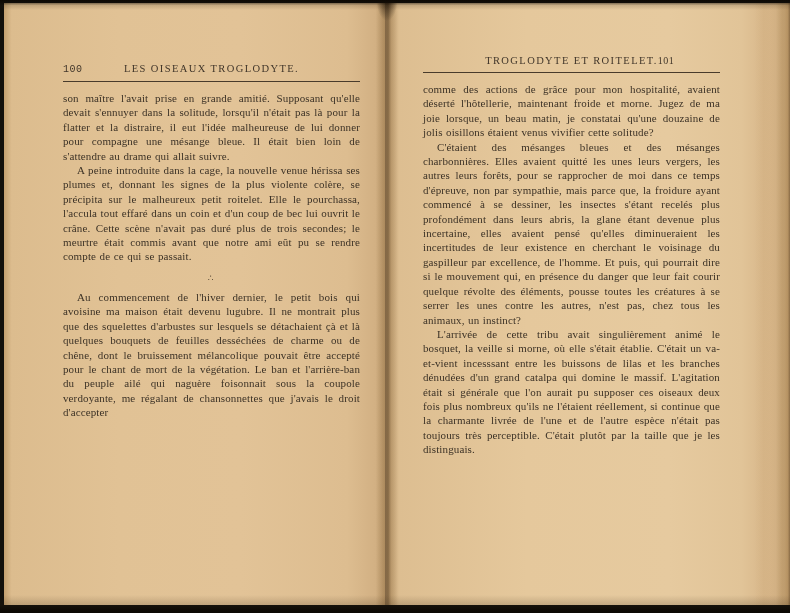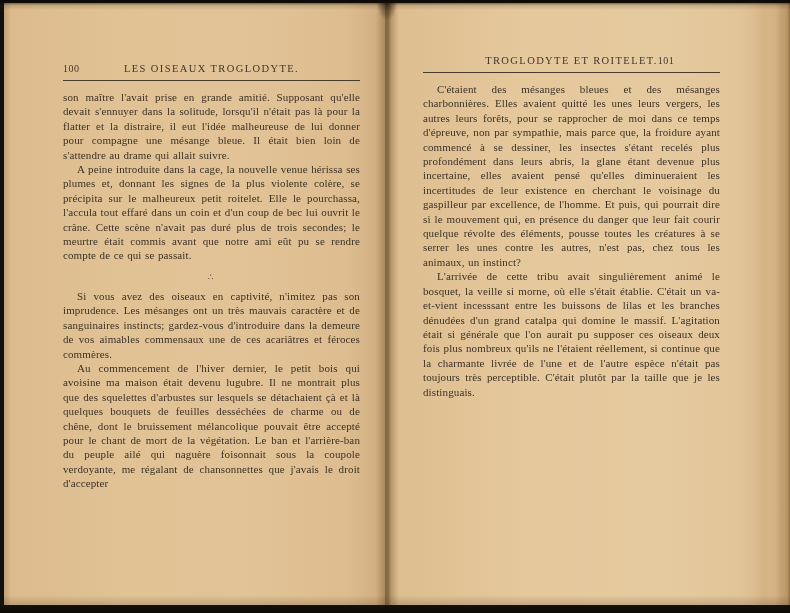--- a/index.html
+++ b/index.html
@@ -42,21 +42,21 @@
   }
   
   .tblock{position:absolute;color:#3c3226;}
   .page-left .tblock{left:59px;top:60px;width:297px;}
   .page-right .tblock{left:38px;top:52px;width:297px;font-family:Liberation Serif, serif;}
   .pg-header{
     display:grid;grid-template-columns:1fr auto 1fr;align-items:baseline;
     font-size:10.5px;letter-spacing:1.4px;color:#41362a;
   }
   .pg-num{font-size:10px;letter-spacing:.5px;}
-  .pg-num.num-left{text-align:left;}
+  .pg-num.num-left{text-align:left;font-family:Liberation Mono, monospace;}
   .pg-num.num-right{}
   .running{text-align:center;white-space:nowrap;}
   .rule{margin-top:6px;border-top:1.3px solid #493b2b;}
   .pg-body{margin-top:9px;font-size:11px;line-height:14.4px;text-align:justify;
     letter-spacing:.12px;word-spacing:.6px;}
   .para{margin:0;text-indent:0;}
   .para.indent{text-indent:14px;}
   .divider{
     text-align:center;font-size:9px;letter-spacing:2px;color:#5d4c38;
     margin:8px 0 6px 0;line-height:12px;
@@ -72,35 +72,35 @@
       <div class="pg-header">
         <span class="pg-num num-left">100</span>
         <span class="running">LES OISEAUX TROGLODYTE.</span>
         <span class="pg-num"></span>
       </div>
       <div class="rule"></div>
       <div class="pg-body">
           <p class="para">son maître l'avait prise en grande amitié. Supposant qu'elle devait s'ennuyer dans la solitude, lorsqu'il n'était pas là pour la flatter et la distraire, il eut l'idée malheureuse de lui donner pour compagne une mésange bleue. Il était bien loin de s'attendre au drame qui allait suivre.</p>
           <p class="para indent">A peine introduite dans la cage, la nouvelle venue hérissa ses plumes et, donnant les signes de la plus violente colère, se précipita sur le malheureux petit roitelet. Elle le pourchassa, l'accula tout effaré dans un coin et d'un coup de bec lui ouvrit le crâne. Cette scène n'avait pas duré plus de trois secondes; le meurtre était commis avant que notre ami eût pu se rendre compte de ce qui se passait.</p>
           <div class="divider">∴</div>
-          <p class="para indent">Si vous avez des oiseaux en captivité, n'imitez pas son imprudence. Les mésanges ont un très mauvais caractère et de sanguinaires instincts; gardez-vous d'introduire dans la demeure de vos aimables commensaux une de ces acariâtres et féroces commères.</p>
           <p class="para indent">Au commencement de l'hiver dernier, le petit bois qui avoisine ma maison était devenu lugubre. Il ne montrait plus que des squelettes d'arbustes sur lesquels se détachaient çà et là quelques bouquets de feuilles desséchées de charme ou de chêne, dont le bruissement mélancolique pouvait être accepté pour le chant de mort de la végétation. Le ban et l'arrière-ban du peuple ailé qui naguère foisonnait sous la coupole verdoyante, me régalant de chansonnettes que j'avais le droit d'accepter</p>
         </div>
     </div>
   </div>
 
   <div class="page page-right">
     <div class="tblock">
       <div class="pg-header">
         <span class="pg-num"></span>
         <span class="running">TROGLODYTE ET ROITELET.</span>
         <span class="pg-num num-right">101</span>
       </div>
       <div class="rule"></div>
       <div class="pg-body">
+          <p class="para">comme des actions de grâce pour mon hospitalité, avaient déserté l'hôtellerie, maintenant froide et morne. Jugez de ma joie lorsque, un beau matin, je constatai qu'une douzaine de jolis oisillons étaient venus vivifier cette solitude?</p>
           <p class="para indent">C'étaient des mésanges bleues et des mésanges charbonnières. Elles avaient quitté les unes leurs vergers, les autres leurs forêts, pour se rapprocher de moi dans ce temps d'épreuve, non par sympathie, mais parce que, la froidure ayant commencé à se dessiner, les insectes s'étant recelés plus profondément dans leurs abris, la glane étant devenue plus incertaine, elles avaient pensé qu'elles diminueraient les incertitudes de leur existence en cherchant le voisinage du gaspilleur par excellence, de l'homme. Et puis, qui pourrait dire si le mouvement qui, en présence du danger que leur fait courir quelque révolte des éléments, pousse toutes les créatures à se serrer les unes contre les autres, n'est pas, chez tous les animaux, un instinct?</p>
           <p class="para indent">L'arrivée de cette tribu avait singulièrement animé le bosquet, la veille si morne, où elle s'était établie. C'était un va-et-vient incesssant entre les buissons de lilas et les branches dénudées d'un grand catalpa qui domine le massif. L'agitation était si générale que l'on aurait pu supposer ces oiseaux deux fois plus nombreux qu'ils ne l'étaient réellement, si continue que la charmante livrée de l'une et de l'autre espèce n'était pas toujours très perceptible. C'était plutôt par la taille que je les distinguais.</p>
         </div>
     </div>
   </div>
 
   <div class="gutter"></div>
   <div class="gutter-top-smudge"></div>
   <div class="page-edges"></div>
   <div class="top-shade"></div>

